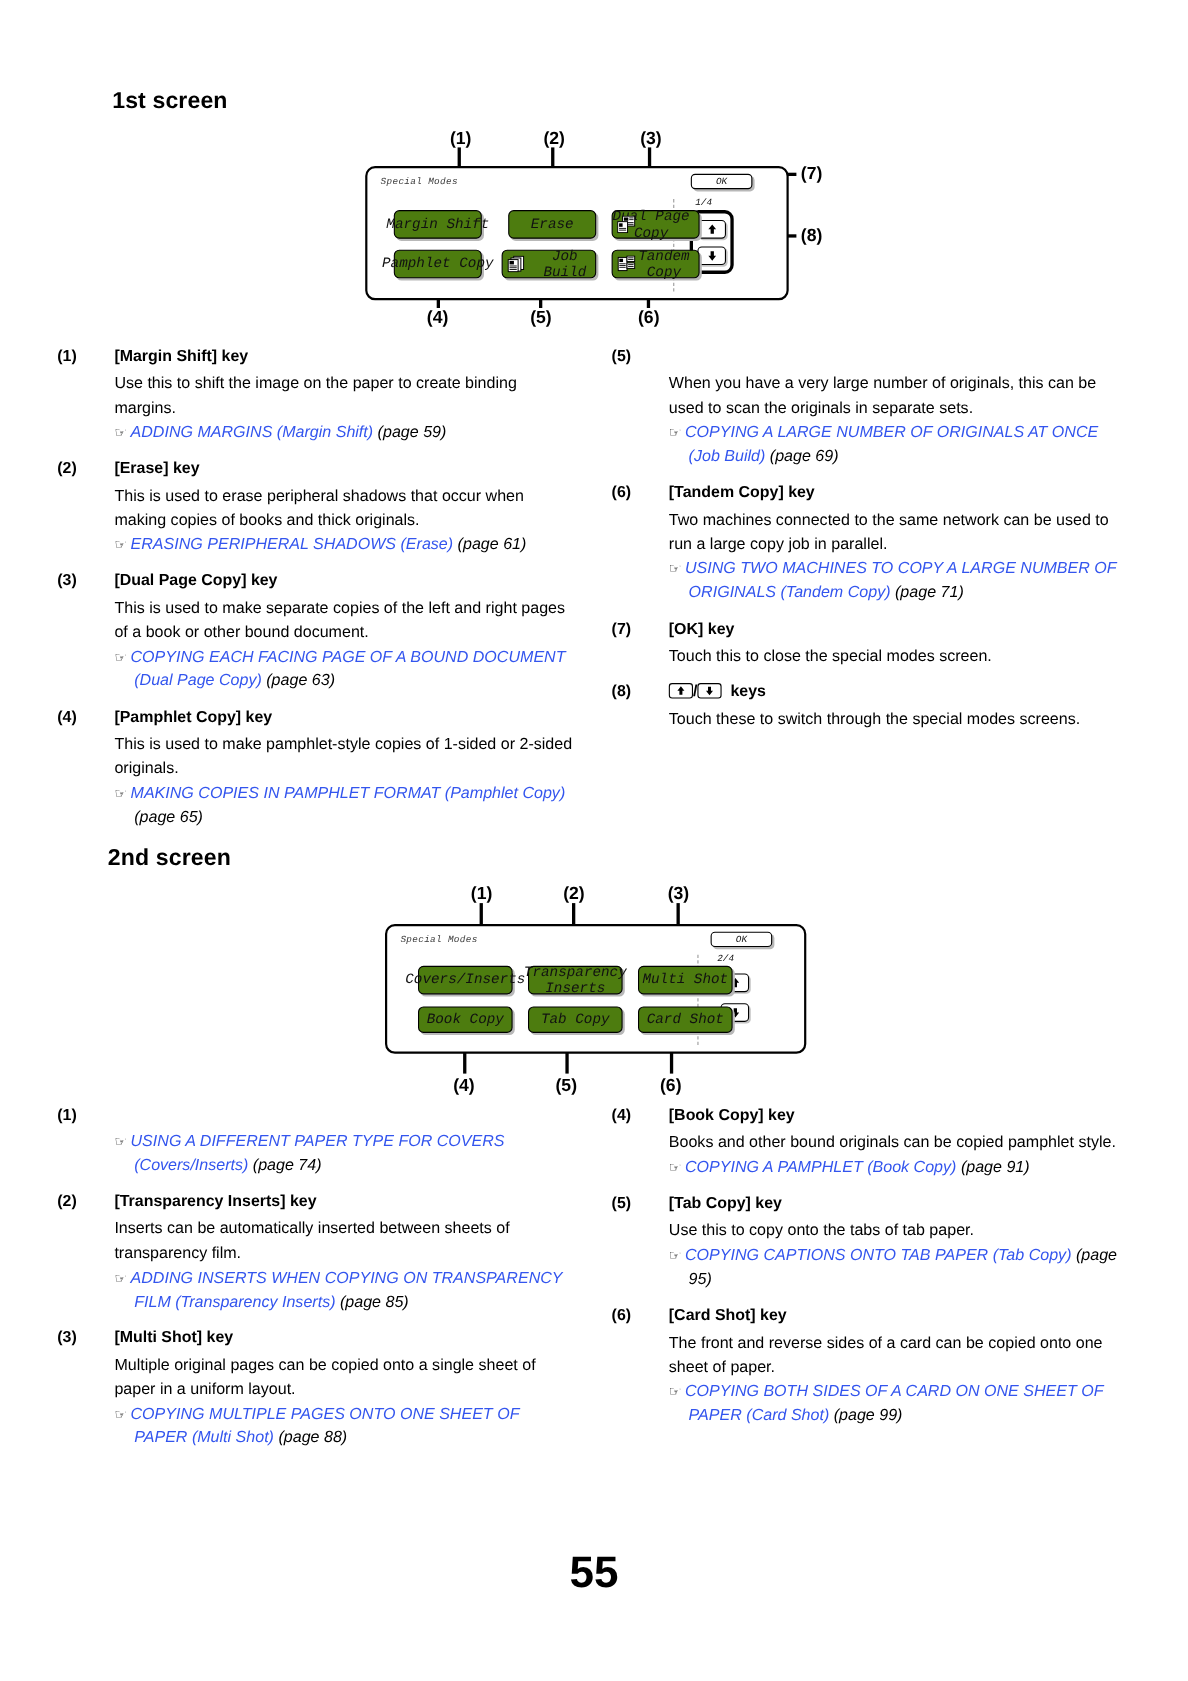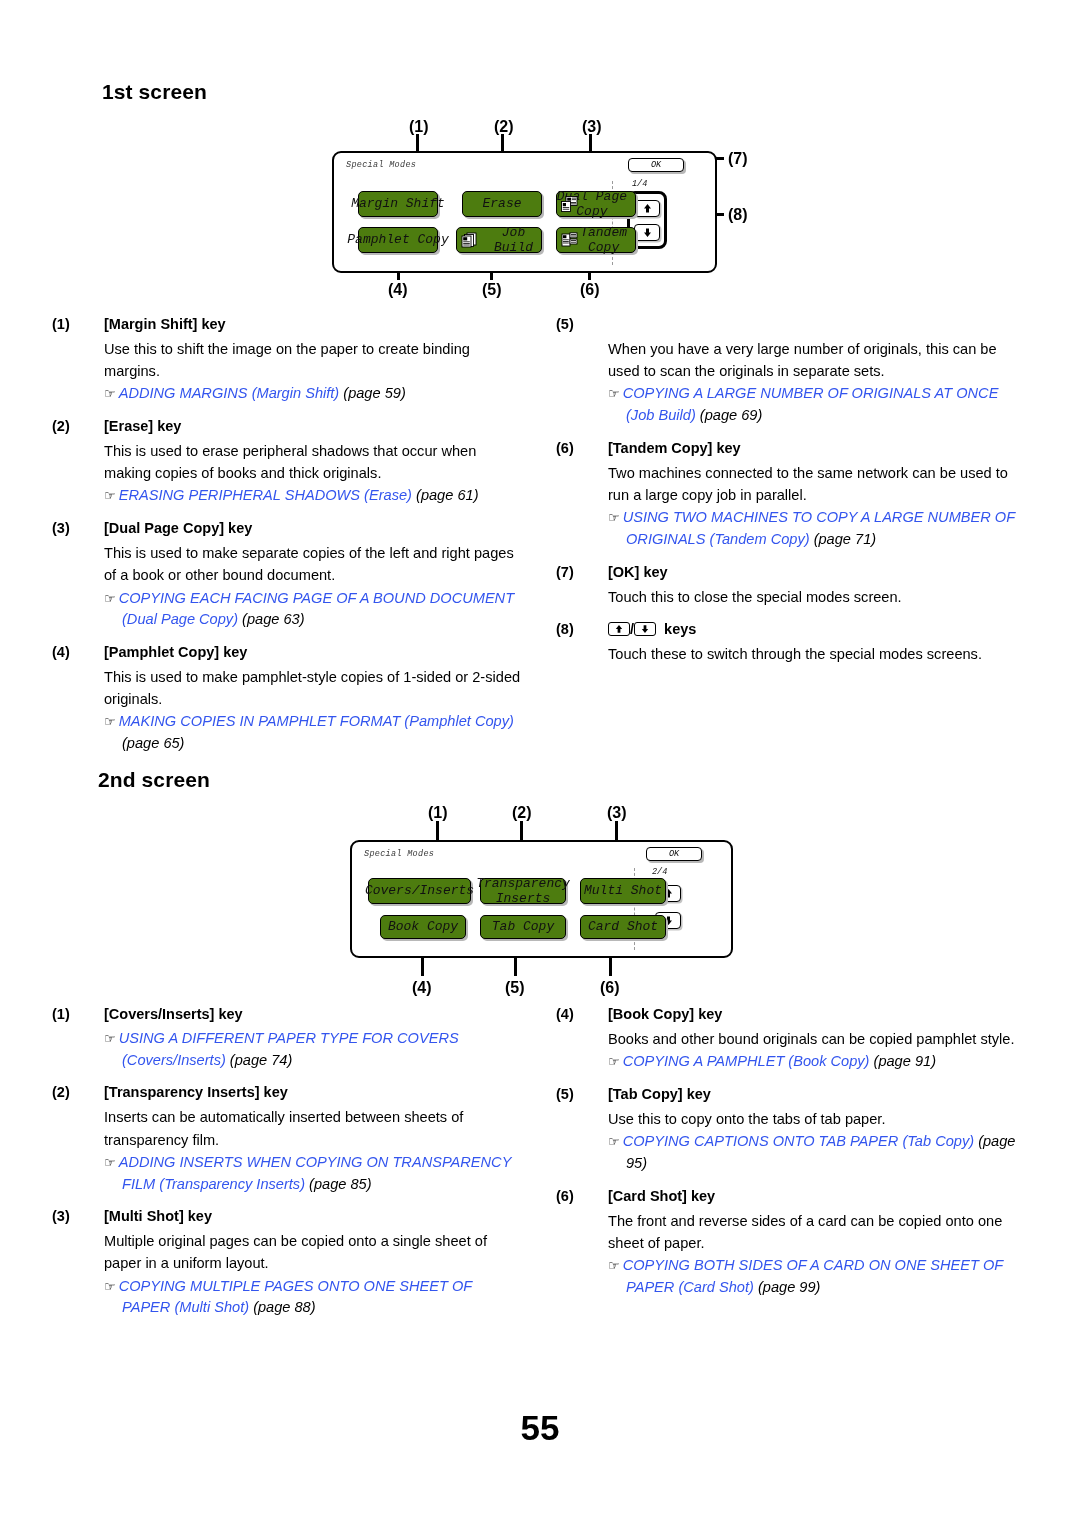--- a/index.html
+++ b/index.html
@@ -169,21 +169,21 @@
     position:relative;
     background:#fff;
   }
   .inline-key svg { position:absolute; left:50%; top:50%; transform:translate(-50%,-50%); }
   .slash { font-weight:bold; }
 
   
   #page-number {
     position:absolute; left:0; right:0; top:1408px;
     text-align:center;
-    font-size:35px; font-weight:bold; color:#000;
+    font-size:40px; font-weight:bold; color:#000;
   }
 </style>
 </head>
 <body>
 
 <div class="page">
 
   <div id="h-first" class="section-heading">1st screen</div>
 
   <div id="diagram-1" class="diagram">
@@ -430,21 +430,21 @@
             <path d="M5.5 1 L9 5.5 L7 5.5 L7 9.5 L4 9.5 L4 5.5 L2 5.5 Z" fill="#000"></path>
           </svg>
         </div>
         <div class="arrow-key">
           <svg width="11" height="11" viewBox="0 0 11 11">
             <path d="M5.5 10 L2 5.5 L4 5.5 L4 1.5 L7 1.5 L7 5.5 L9 5.5 Z" fill="#000"></path>
           </svg>
         </div>
       </div>
 
-      <div class="key" style="left:16px; top:36px; width:103px; height:26px;justify-content:center;">
+      <div class="key" style="left:28px; top:36px; width:86px; height:26px;justify-content:center;">
         <span class="klabel">Covers/Inserts</span>
       </div>
 
       <div class="key" style="left:128px; top:36px; width:86px; height:26px;">
         <span class="klabel"><span>Transparency</span><br><span>Inserts</span></span>
       </div>
 
       <div class="key" style="left:228px; top:36px; width:86px; height:26px;text-align:right;">
         <span class="klabel">Multi Shot</span>
       </div>
@@ -461,21 +461,20 @@
         <span class="klabel">Card Shot</span>
       </div>
     </div>
   </div>
 
   <div id="col-2a" class="col">
 
     <div class="entry">
       <div class="entry-head">
         <span class="entry-num">(1)</span>
-        <span class="entry-title">[Covers/Inserts] key</span>
       </div>
       <div class="entry-ref"><span class="hand">☞</span><span class="ref-link">USING A DIFFERENT PAPER TYPE FOR COVERS (Covers/Inserts)</span> <span class="ref-page">(page 74)</span></div>
     </div>
 
     <div class="entry">
       <div class="entry-head">
         <span class="entry-num">(2)</span>
         <span class="entry-title">[Transparency Inserts] key</span>
       </div>
       <div class="entry-body">Inserts can be automatically inserted between sheets of transparency film.</div>

